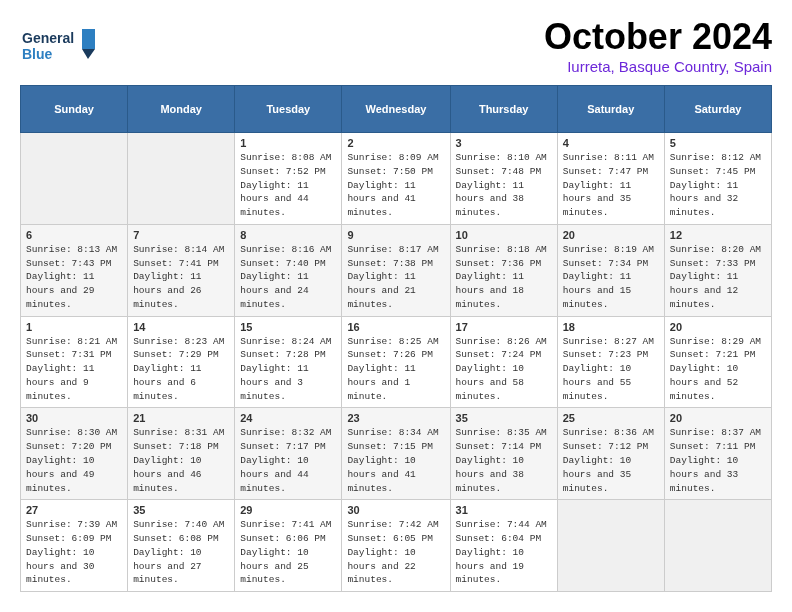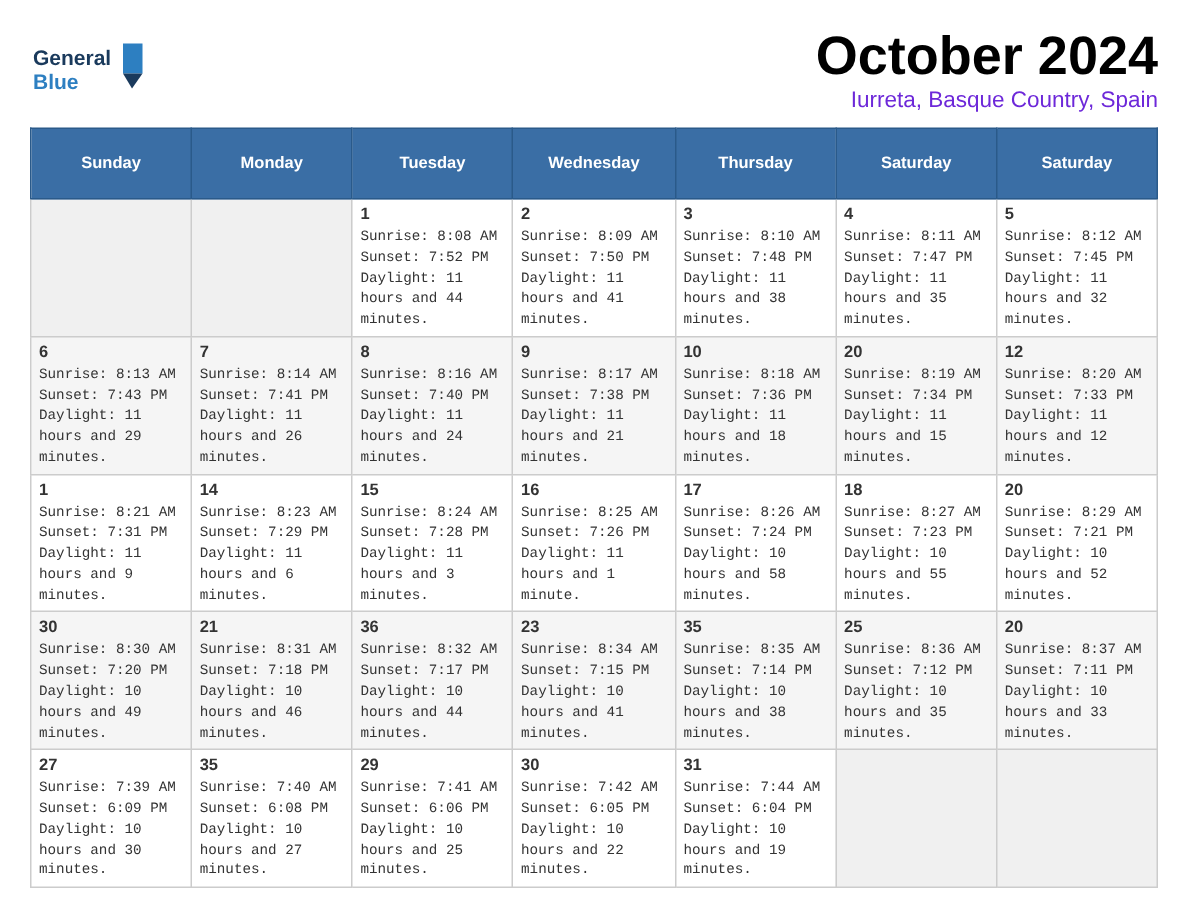--- a/index.html
+++ b/index.html
@@ -201,21 +201,21 @@
         <tr>
           <td>
             <span class="day-number">30</span>
             <div class="cell-content">Sunrise: 8:30 AM<br>Sunset: 7:20 PM<br>Daylight: 10 hours and 49 minutes.</div>
           </td>
           <td>
             <span class="day-number">21</span>
             <div class="cell-content">Sunrise: 8:31 AM<br>Sunset: 7:18 PM<br>Daylight: 10 hours and 46 minutes.</div>
           </td>
           <td>
-            <span class="day-number">36</span>
+            <span class="day-number">24</span>
             <div class="cell-content">Sunrise: 8:32 AM<br>Sunset: 7:17 PM<br>Daylight: 10 hours and 44 minutes.</div>
           </td>
           <td>
             <span class="day-number">23</span>
             <div class="cell-content">Sunrise: 8:34 AM<br>Sunset: 7:15 PM<br>Daylight: 10 hours and 41 minutes.</div>
           </td>
           <td>
             <span class="day-number">35</span>
             <div class="cell-content">Sunrise: 8:35 AM<br>Sunset: 7:14 PM<br>Daylight: 10 hours and 38 minutes.</div>
           </td>

